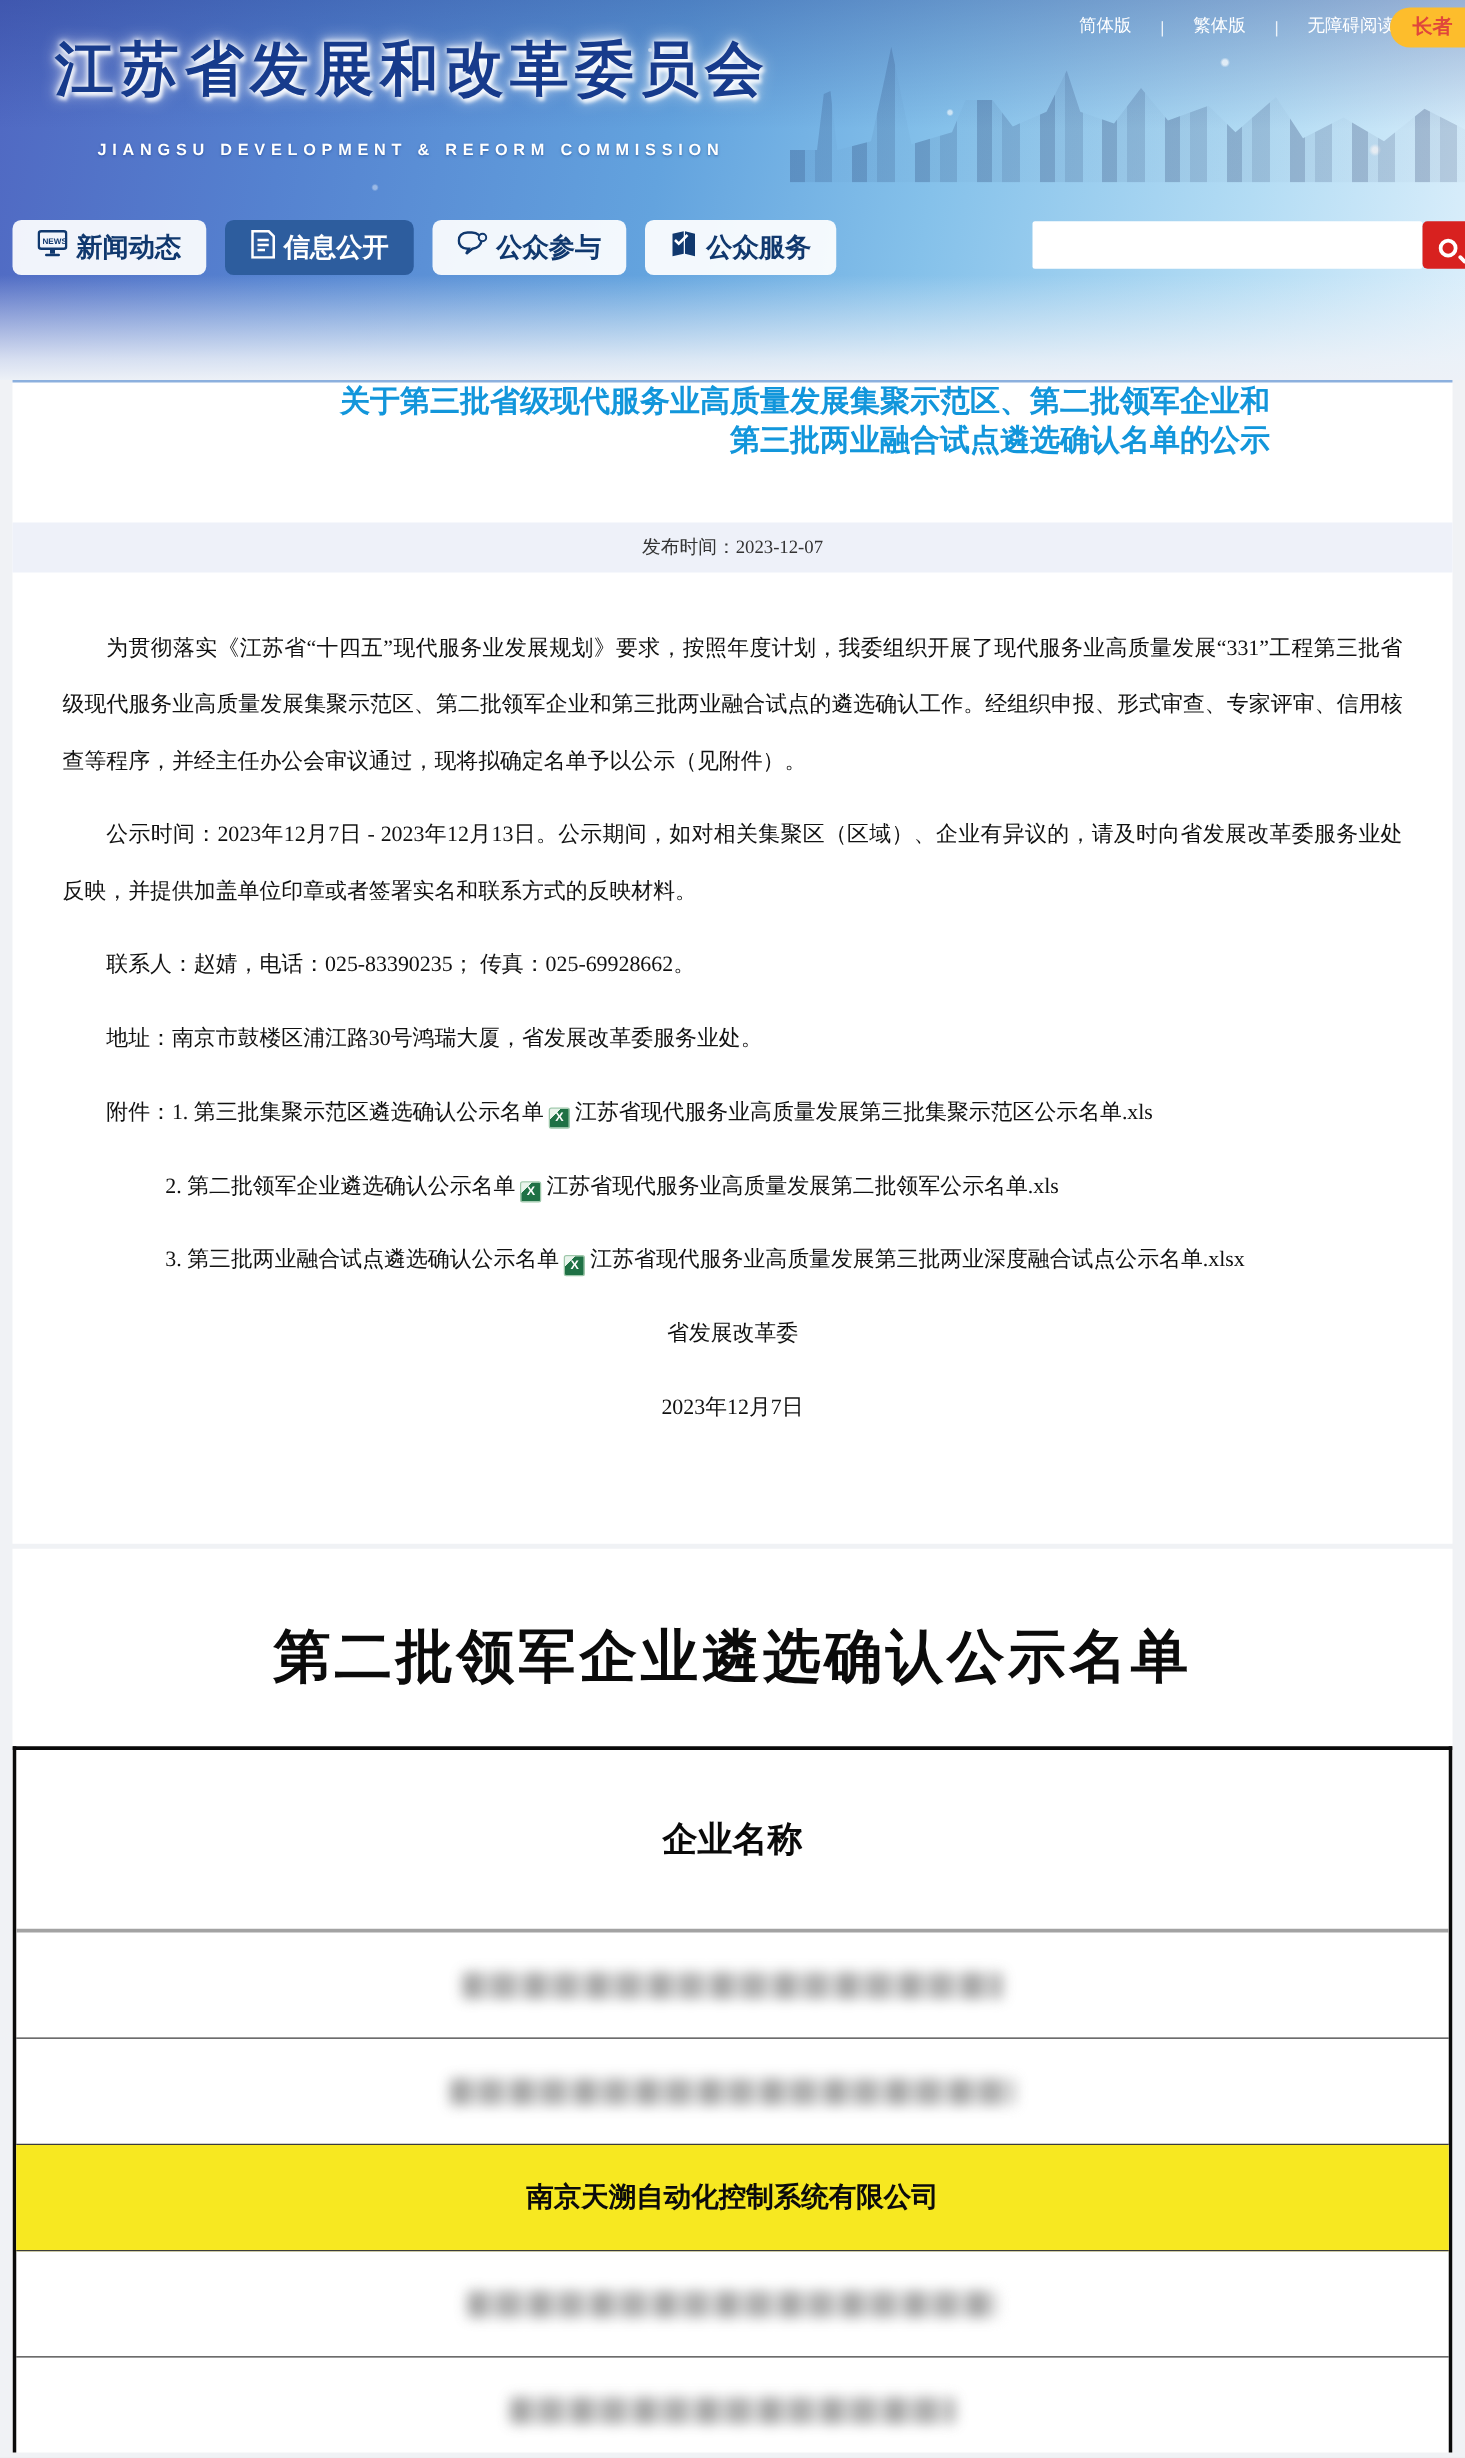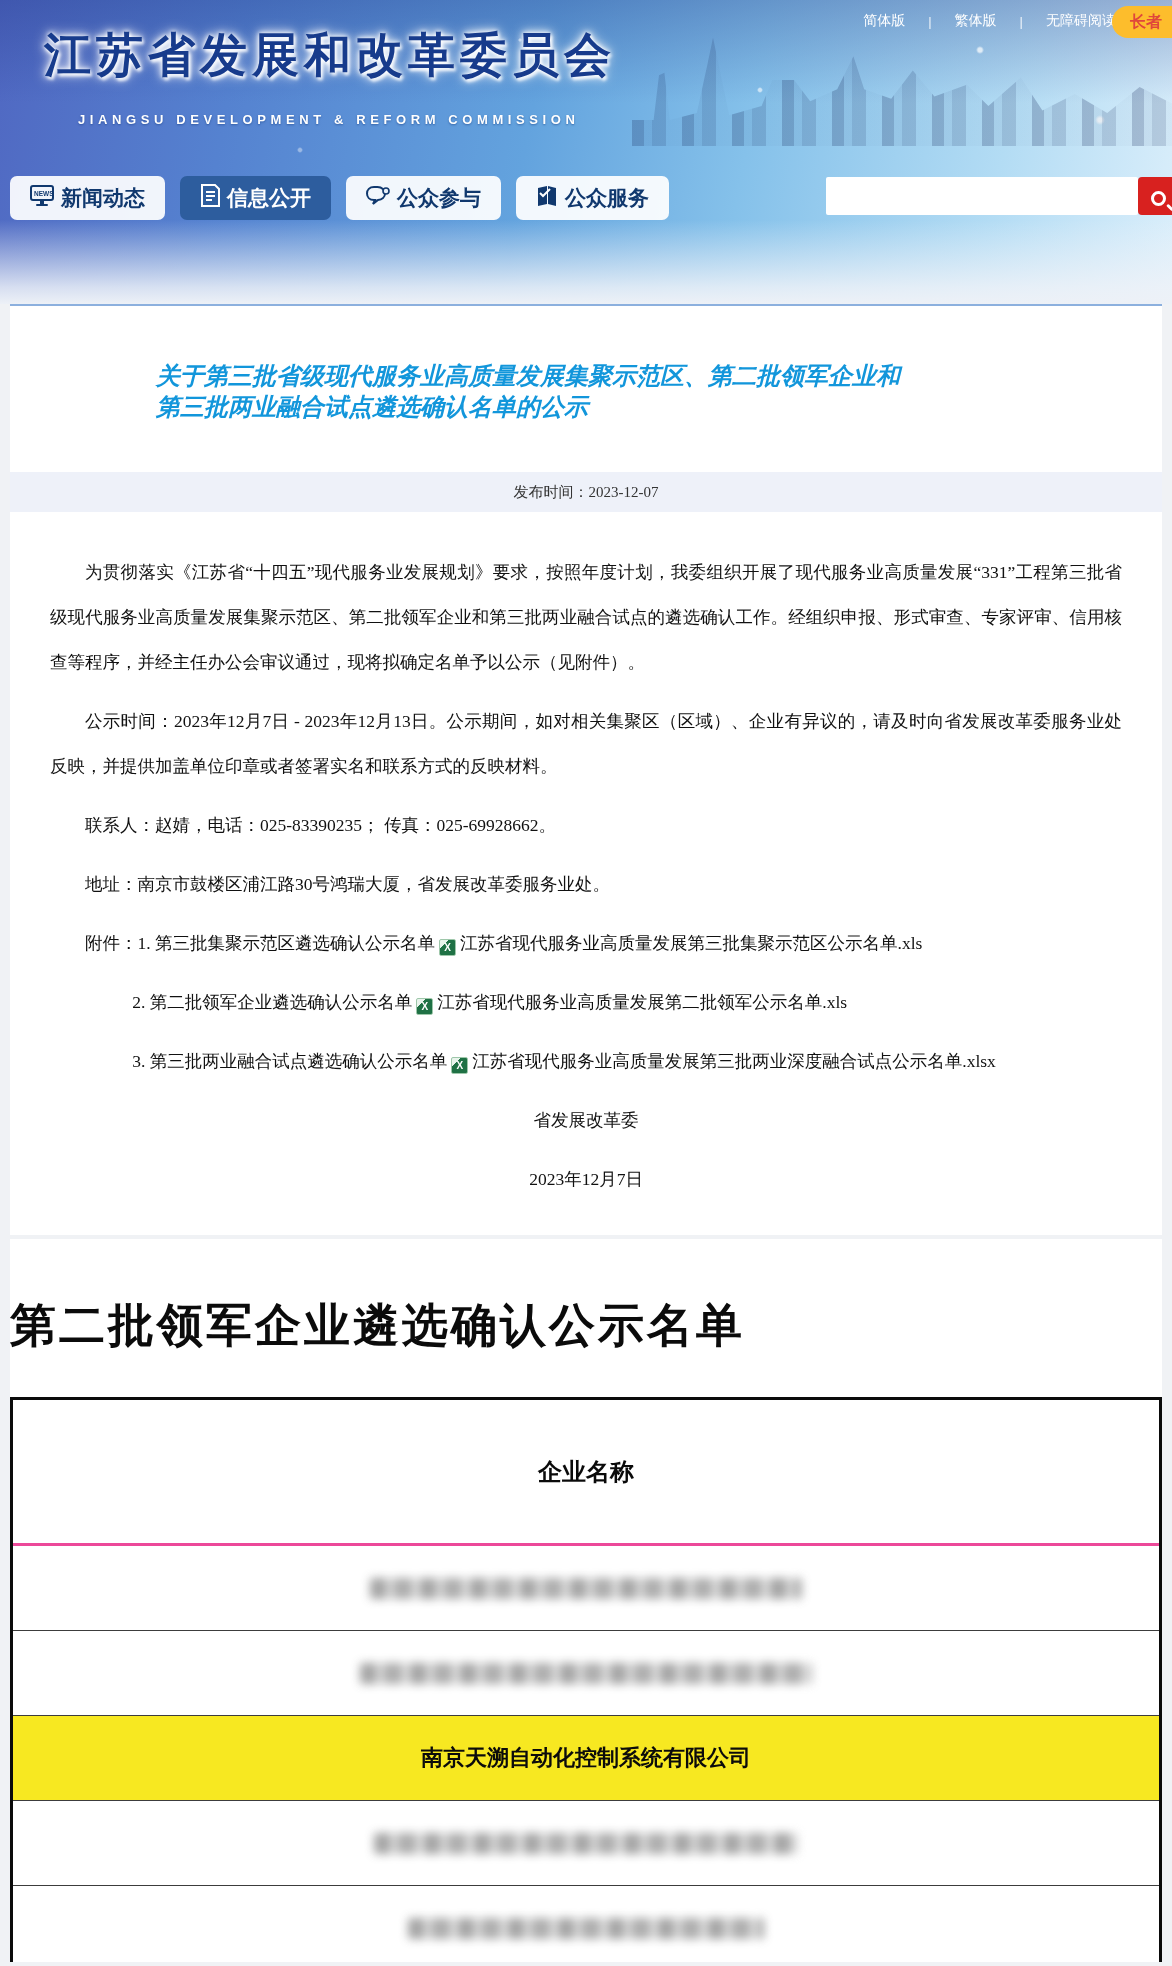--- a/index.html
+++ b/index.html
@@ -56,23 +56,23 @@
   .search-btn { position:absolute; right:-16px; top:1px; width:40px; height:38px;
       background:#d8211f; border:none; border-radius:4px; cursor:pointer; }
   .mag { position:relative; display:block; margin:4px auto 0; width:15px; height:15px;
       border:3px solid #fff; border-radius:50%; }
   .mag::after { content:""; position:absolute; left:12px; top:12px; width:8px; height:3px;
       background:#fff; transform:rotate(45deg); border-radius:2px; }
 
   
   .panel { position:relative; margin:0 10px; background:#ffffff;
       border-top:2px solid #8cb0de; height:931px; }
-  .article-title { margin:0 auto; padding-top:54px; width:860px; text-align:left;
+  .article-title { margin:0 auto; width:860px; text-align:right;
       color:#1296db; font-size:24px; font-weight:bold; line-height:31px;
-      font-family:"Liberation Sans","DejaVu Sans",sans-serif;font-style:italic; }
+      font-family:"Liberation Sans","DejaVu Sans",sans-serif; }
   .pub-bar { margin-top:50px; height:40px; background:#eef1f9; text-align:center;
       line-height:40px; font-size:15px; color:#333;
       font-family:"Liberation Serif","DejaVu Serif",serif; }
   .article-body { padding:38px 40px 0 40px; font-size:17.5px; color:#111;
       font-family:"Liberation Serif","DejaVu Serif",serif; }
   .article-body p { line-height:45px; margin-bottom:14px; }
   .para { text-indent:2em; text-align:justify; }
   .att-line { padding-left:2em; }
   .att-line.cont { padding-left:4.7em; }
   .att-link { color:#111; text-decoration:none; cursor:pointer; }
@@ -80,26 +80,26 @@
       width:17px; height:17px; margin:0 4px; vertical-align:-2px;
       background:linear-gradient(135deg,#e9f4ec 0 28%, #1f7145 28%);
       border:1px solid #9ec7aa; border-radius:2px; color:#fff; font-size:10px;
       font-weight:bold; font-family:"Liberation Sans",sans-serif; }
   .sign-line { text-align:center; margin-top:8px; }
   .sign-date-line { text-align:center; margin-top:12px; }
 
   
   .sheet { position:relative; margin:4px 10px 0; background:#ffffff; height:723px;
       font-family:"Liberation Serif","DejaVu Serif",serif; overflow:hidden; }
-  .sheet-title { padding-top:56px; font-size:46px; font-weight:bold;
+  .sheet-title { padding-top:56px; text-align:center; font-size:46px; font-weight:bold;
       letter-spacing:3px; color:#0b0b0b; }
   .xtable { margin-top:40px; border:3px solid #0a0a0a; border-bottom:none; }
   .xheader { height:146px; display:flex; align-items:center; justify-content:center;
-      font-size:24px; font-weight:bold; color:#0a0a0a;
-      border-bottom:3px solid #ec4899; }
+      font-size:28px; font-weight:bold; color:#0a0a0a;
+      border-bottom:3px solid #a3a3a3; }
   .xrow { height:85px; display:flex; align-items:center; justify-content:center;
       border-bottom:1px solid #3c3c3c; font-size:22px; font-weight:bold; color:#0b0b0b; }
   .xrow.highlight { background:#f7e821; }
   .smudge { height:21px; border-radius:3px; opacity:.8; filter:blur(5px);
       background:repeating-linear-gradient(90deg,#8f8f8f 0 16px,#cfcfcf 16px 24px,#9a9a9a 24px 42px,#d8d8d8 42px 50px); }
 </style>
 </head>
 <body>
 
 <div class="page">

